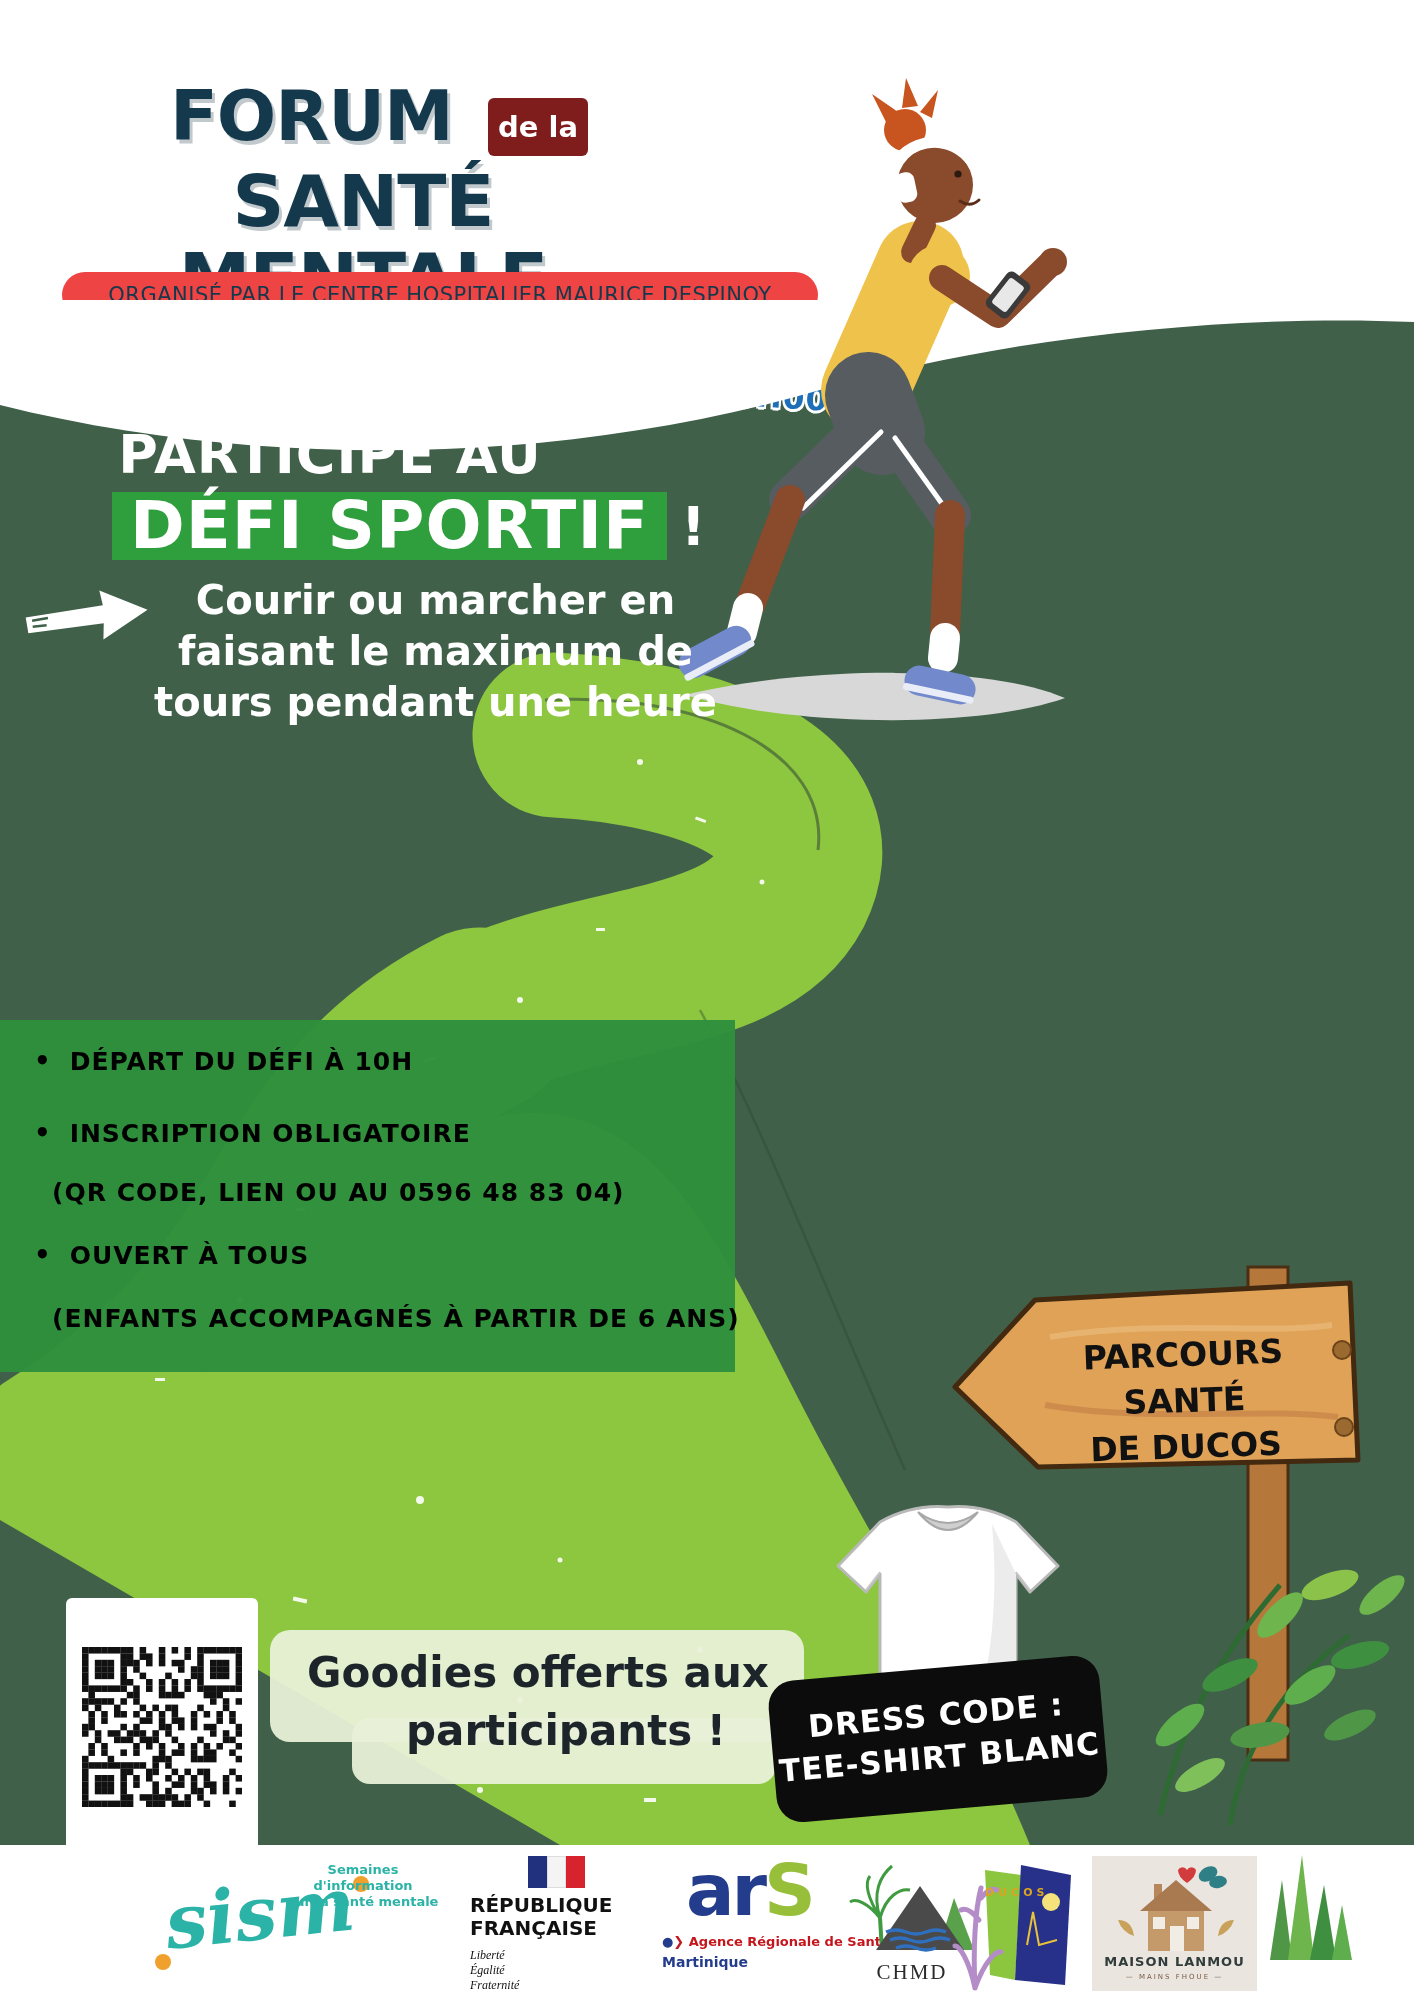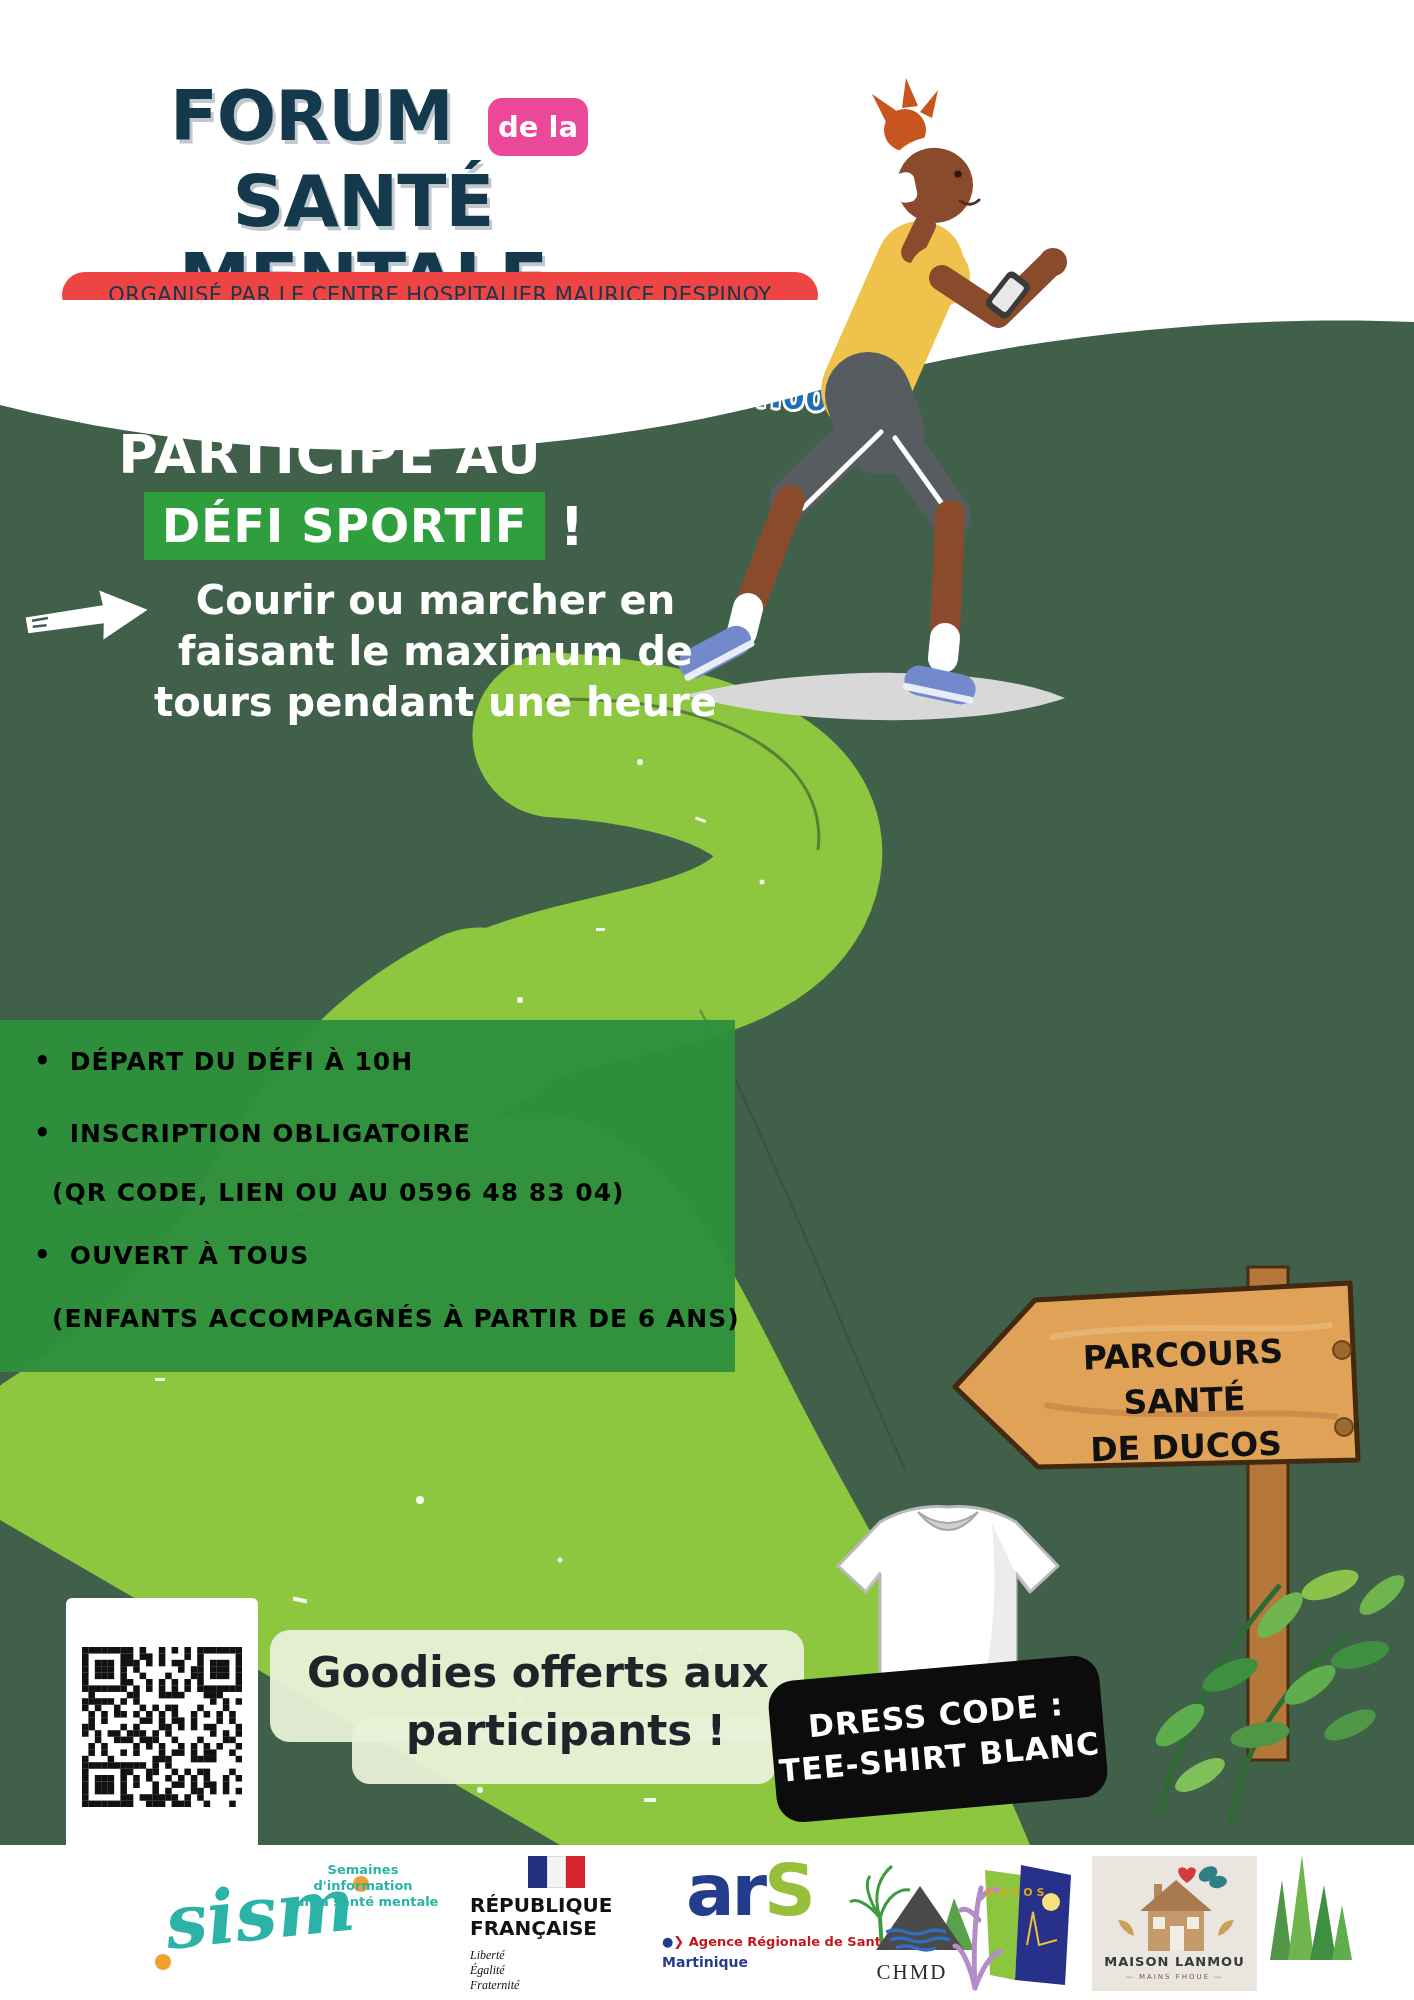--- a/index.html
+++ b/index.html
@@ -3,43 +3,43 @@
 <meta charset="utf-8">
 <style>
   html,body{margin:0;padding:0;background:#ffffff;}
   .poster{position:relative;width:1414px;height:2000px;overflow:hidden;background:#ffffff;
           font-family:"DejaVu Sans", sans-serif;padding-left:32px;}
   .abs{position:absolute;}
 
   
   .title-l1{left:170px;top:80px;width:270px;text-align:center;font-size:70px;line-height:72px;
             font-weight:800;color:#14384c;letter-spacing:-1px;text-shadow:3px 4px 0 rgba(9,40,55,.25);}
-  .title-badge{left:488px;top:98px;width:100px;height:58px;background:#ec4899;border-radius:14px;
+  .title-badge{left:488px;top:98px;width:100px;height:58px;background:#7f1d1d;border-radius:6px;
             color:#ffffff;font-size:29px;font-weight:800;text-align:center;line-height:58px;}
   .title-l2{left:38px;top:162px;width:650px;text-align:center;font-size:72px;line-height:78px;
             font-weight:800;color:#14384c;letter-spacing:-1px;text-shadow:3px 4px 0 rgba(9,40,55,.25);}
   .org-banner{left:62px;top:272px;width:756px;height:46px;background:#ef4444;border-radius:23px;
             color:#14384c;font-weight:400;font-size:21px;letter-spacing:.5px;text-align:center;line-height:47px;}
   .date-row{left:80px;top:335px;transform:rotate(3.5deg);transform-origin:left top;white-space:nowrap;}
   .date-txt{display:inline-block;font-size:32px;font-weight:800;color:#3faa39;letter-spacing:1px;
             text-shadow:-2px -2px 0 #fff,2px -2px 0 #fff,-2px 2px 0 #fff,2px 2px 0 #fff,0 3px 0 #fff;}
   .time-txt{display:inline-block;margin-left:30px;font-size:31px;font-weight:800;color:#1d6fb8;letter-spacing:1px;
             text-shadow:-2px -2px 0 #fff,2px -2px 0 #fff,-2px 2px 0 #fff,2px 2px 0 #fff,0 3px 0 #fff;}
 
   
   .green-bg{left:0;top:300px;width:1414px;height:1545px;background:#40604a;z-index:0;}
   .wave-svg{left:0;top:300px;z-index:1;}
   .ribbon-svg{left:0;top:0;z-index:1;}
   .white-band{left:0;top:1845px;width:1414px;height:155px;background:#ffffff;z-index:2;}
 
   .part1{left:100px;top:426px;width:460px;text-align:center;font-size:54px;line-height:58px;
          font-weight:800;color:#ffffff;z-index:3;letter-spacing:1px;}
   .part2{left:112px;top:492px;z-index:3;display:flex;align-items:center;}
-  .defi-chip{background:#2f9e3d;color:#ffffff;font-size:46px;line-height:64px;font-weight:800;
-         padding:2px 18px;letter-spacing:1px;margin-left:32px;}
+  .defi-chip{background:#2f9e3d;color:#ffffff;font-size:66px;line-height:64px;font-weight:800;
+         padding:2px 18px;letter-spacing:1px;}
   .bang{color:#ffffff;font-size:54px;font-weight:800;margin-left:14px;}
   .desc{left:148px;top:575px;width:575px;text-align:center;font-weight:800;color:#ffffff;
         font-size:40px;line-height:51px;z-index:3;}
   .arrow-svg{left:22px;top:585px;z-index:3;transform:rotate(-6deg);}
 
   .care-box{left:985px;top:973px;width:363px;height:160px;background:#2e9140;border-radius:8px;
         z-index:3;color:#ffffff;font-weight:800;font-size:27px;line-height:34px;text-align:center;
         padding-top:24px;box-sizing:border-box;}
 
   .bullet-panel{left:0;top:1020px;width:735px;height:352px;background:rgba(46,143,60,.97);z-index:2;}

